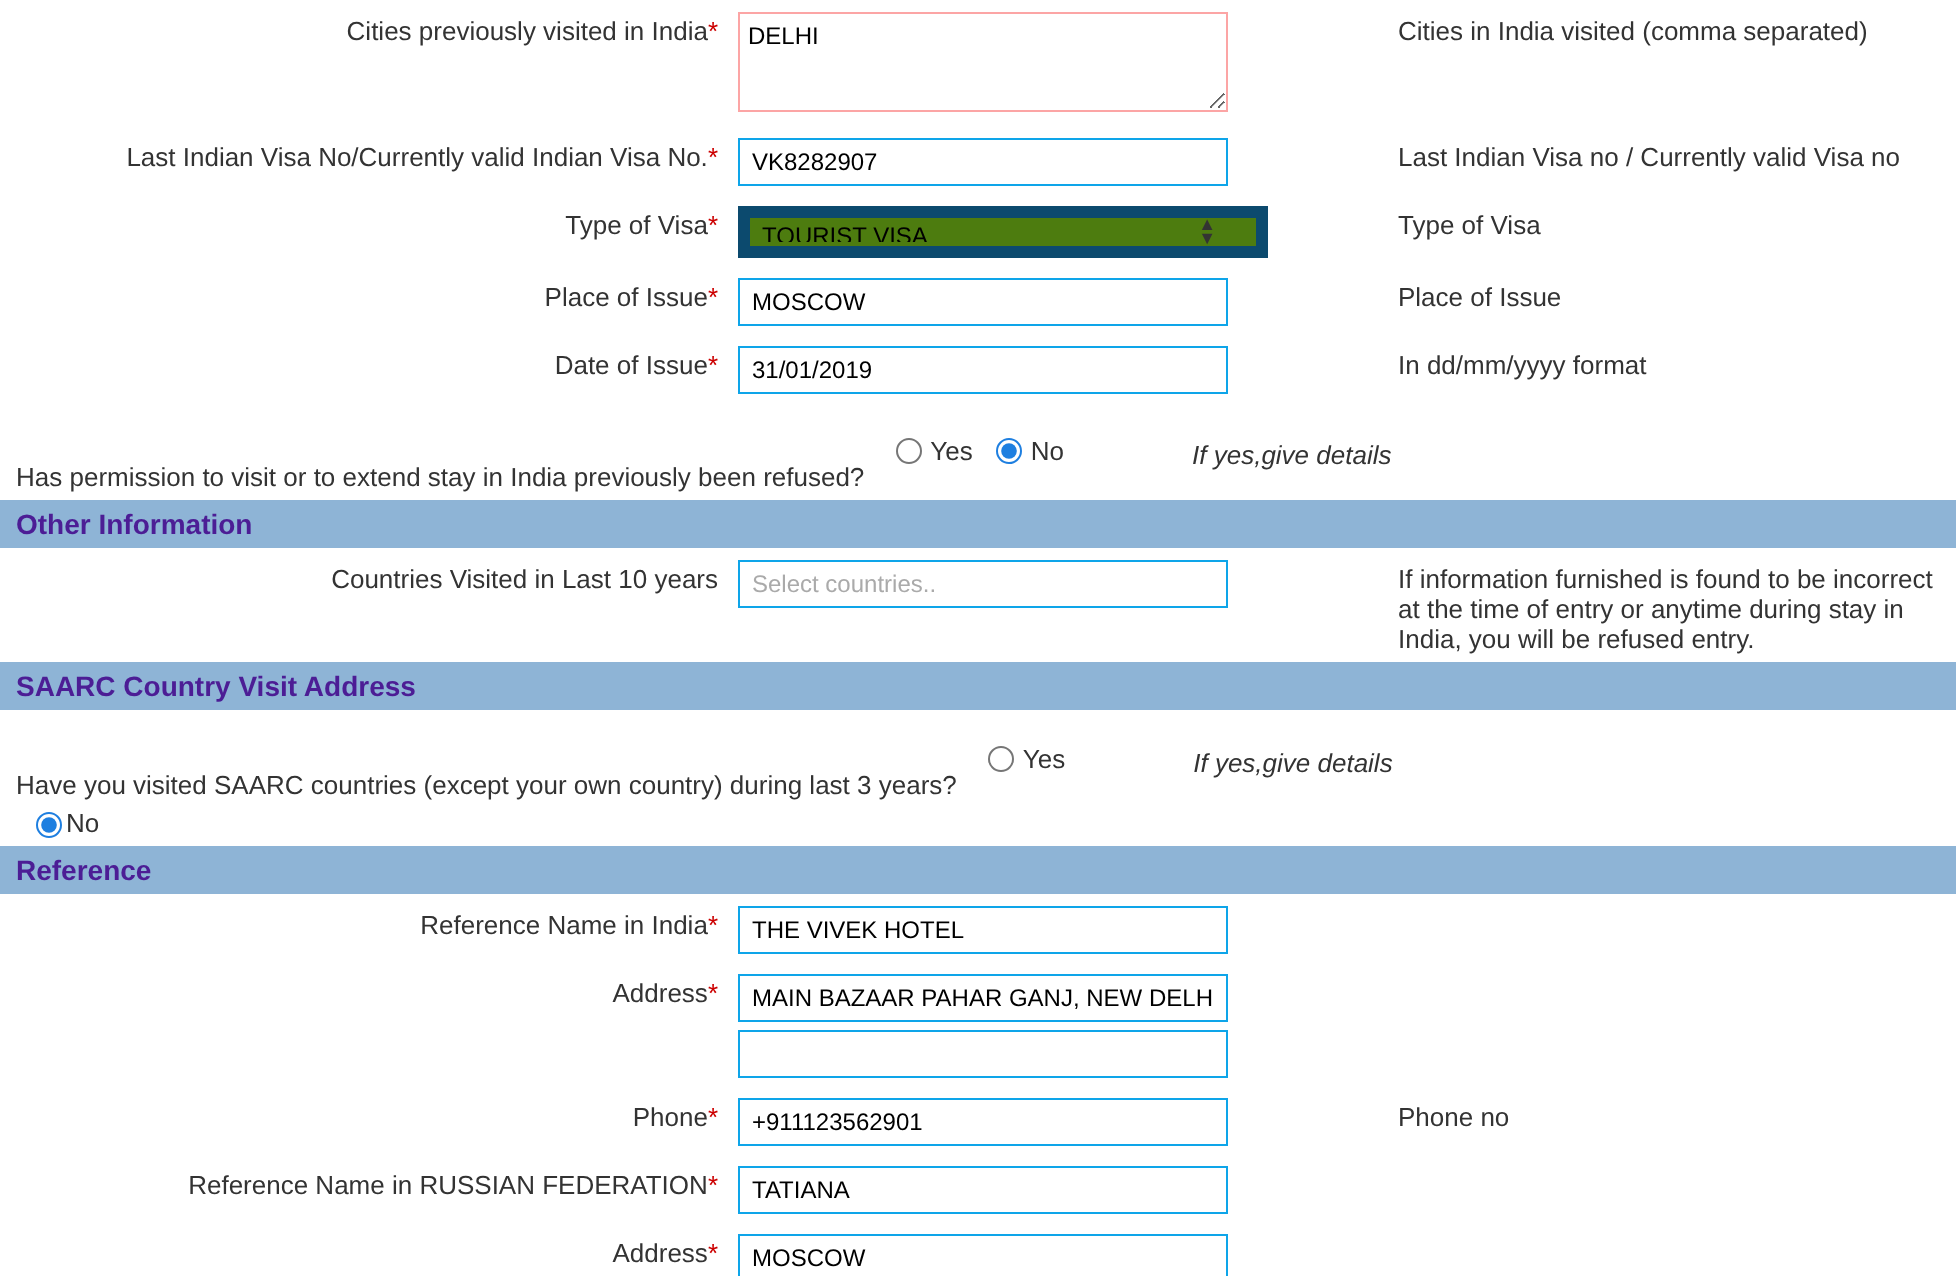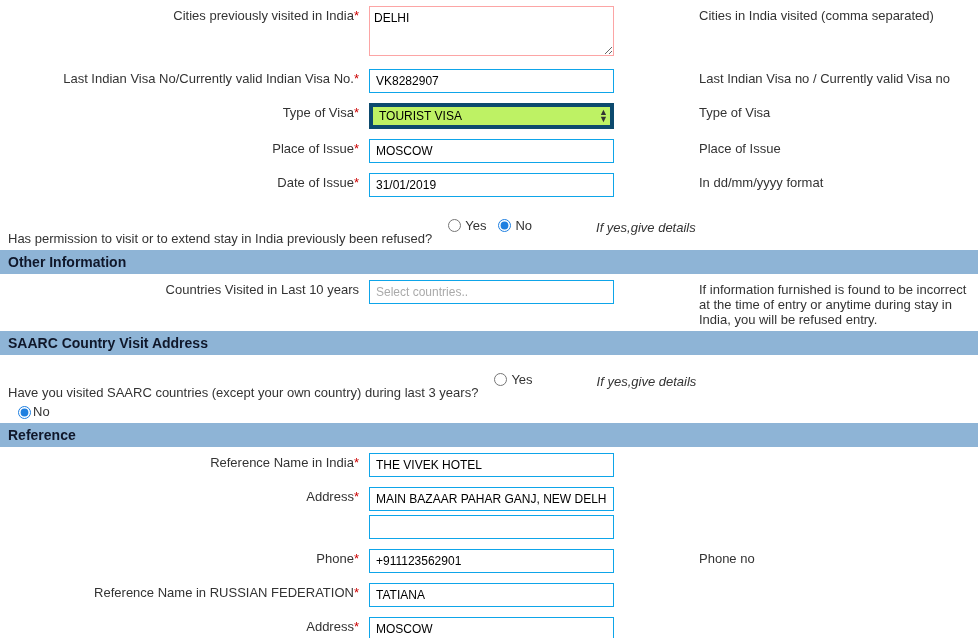--- a/index.html
+++ b/index.html
@@ -47,48 +47,48 @@
     }
     input.field {
       width: 245px;
       height: 24px;
       border: 1px solid #0ea5e9;
       padding: 2px 6px;
       font-family: Verdana, Arial, sans-serif;
       font-size: 12px;
     }
     select.field {
-      width: 245px;
+      width: 265px;
       height: 26px;
-      border: 4px solid #0c4a6e;
+      border: 6px solid #0c4a6e;
       padding: 2px 6px;
       font-family: Verdana, Arial, sans-serif;
       font-size: 12px;
-      background: #bef264;
+      background: #4d7c0f;
       appearance: none;
       -webkit-appearance: none;
     }
     .select-wrap {
       position: relative;
       width: 245px;
     }
     .select-arrows {
       position: absolute;
       right: 6px;
       top: 50%;
       transform: translateY(-50%);
       font-size: 9px;
       line-height: 7px;
       pointer-events: none;
       color: #333;
     }
     input.field::placeholder { color: #aaa; }
     .section-header {
       background: #8eb4d6;
-      color: #0f172a;
+      color: #4c1d95;
       font-weight: bold;
       padding: 4px 8px;
       font-size: 14px;
     }
     .inline-question {
       padding: 4px 8px;
       display: flex;
       align-items: center;
     }
     .inline-question .qtext {

